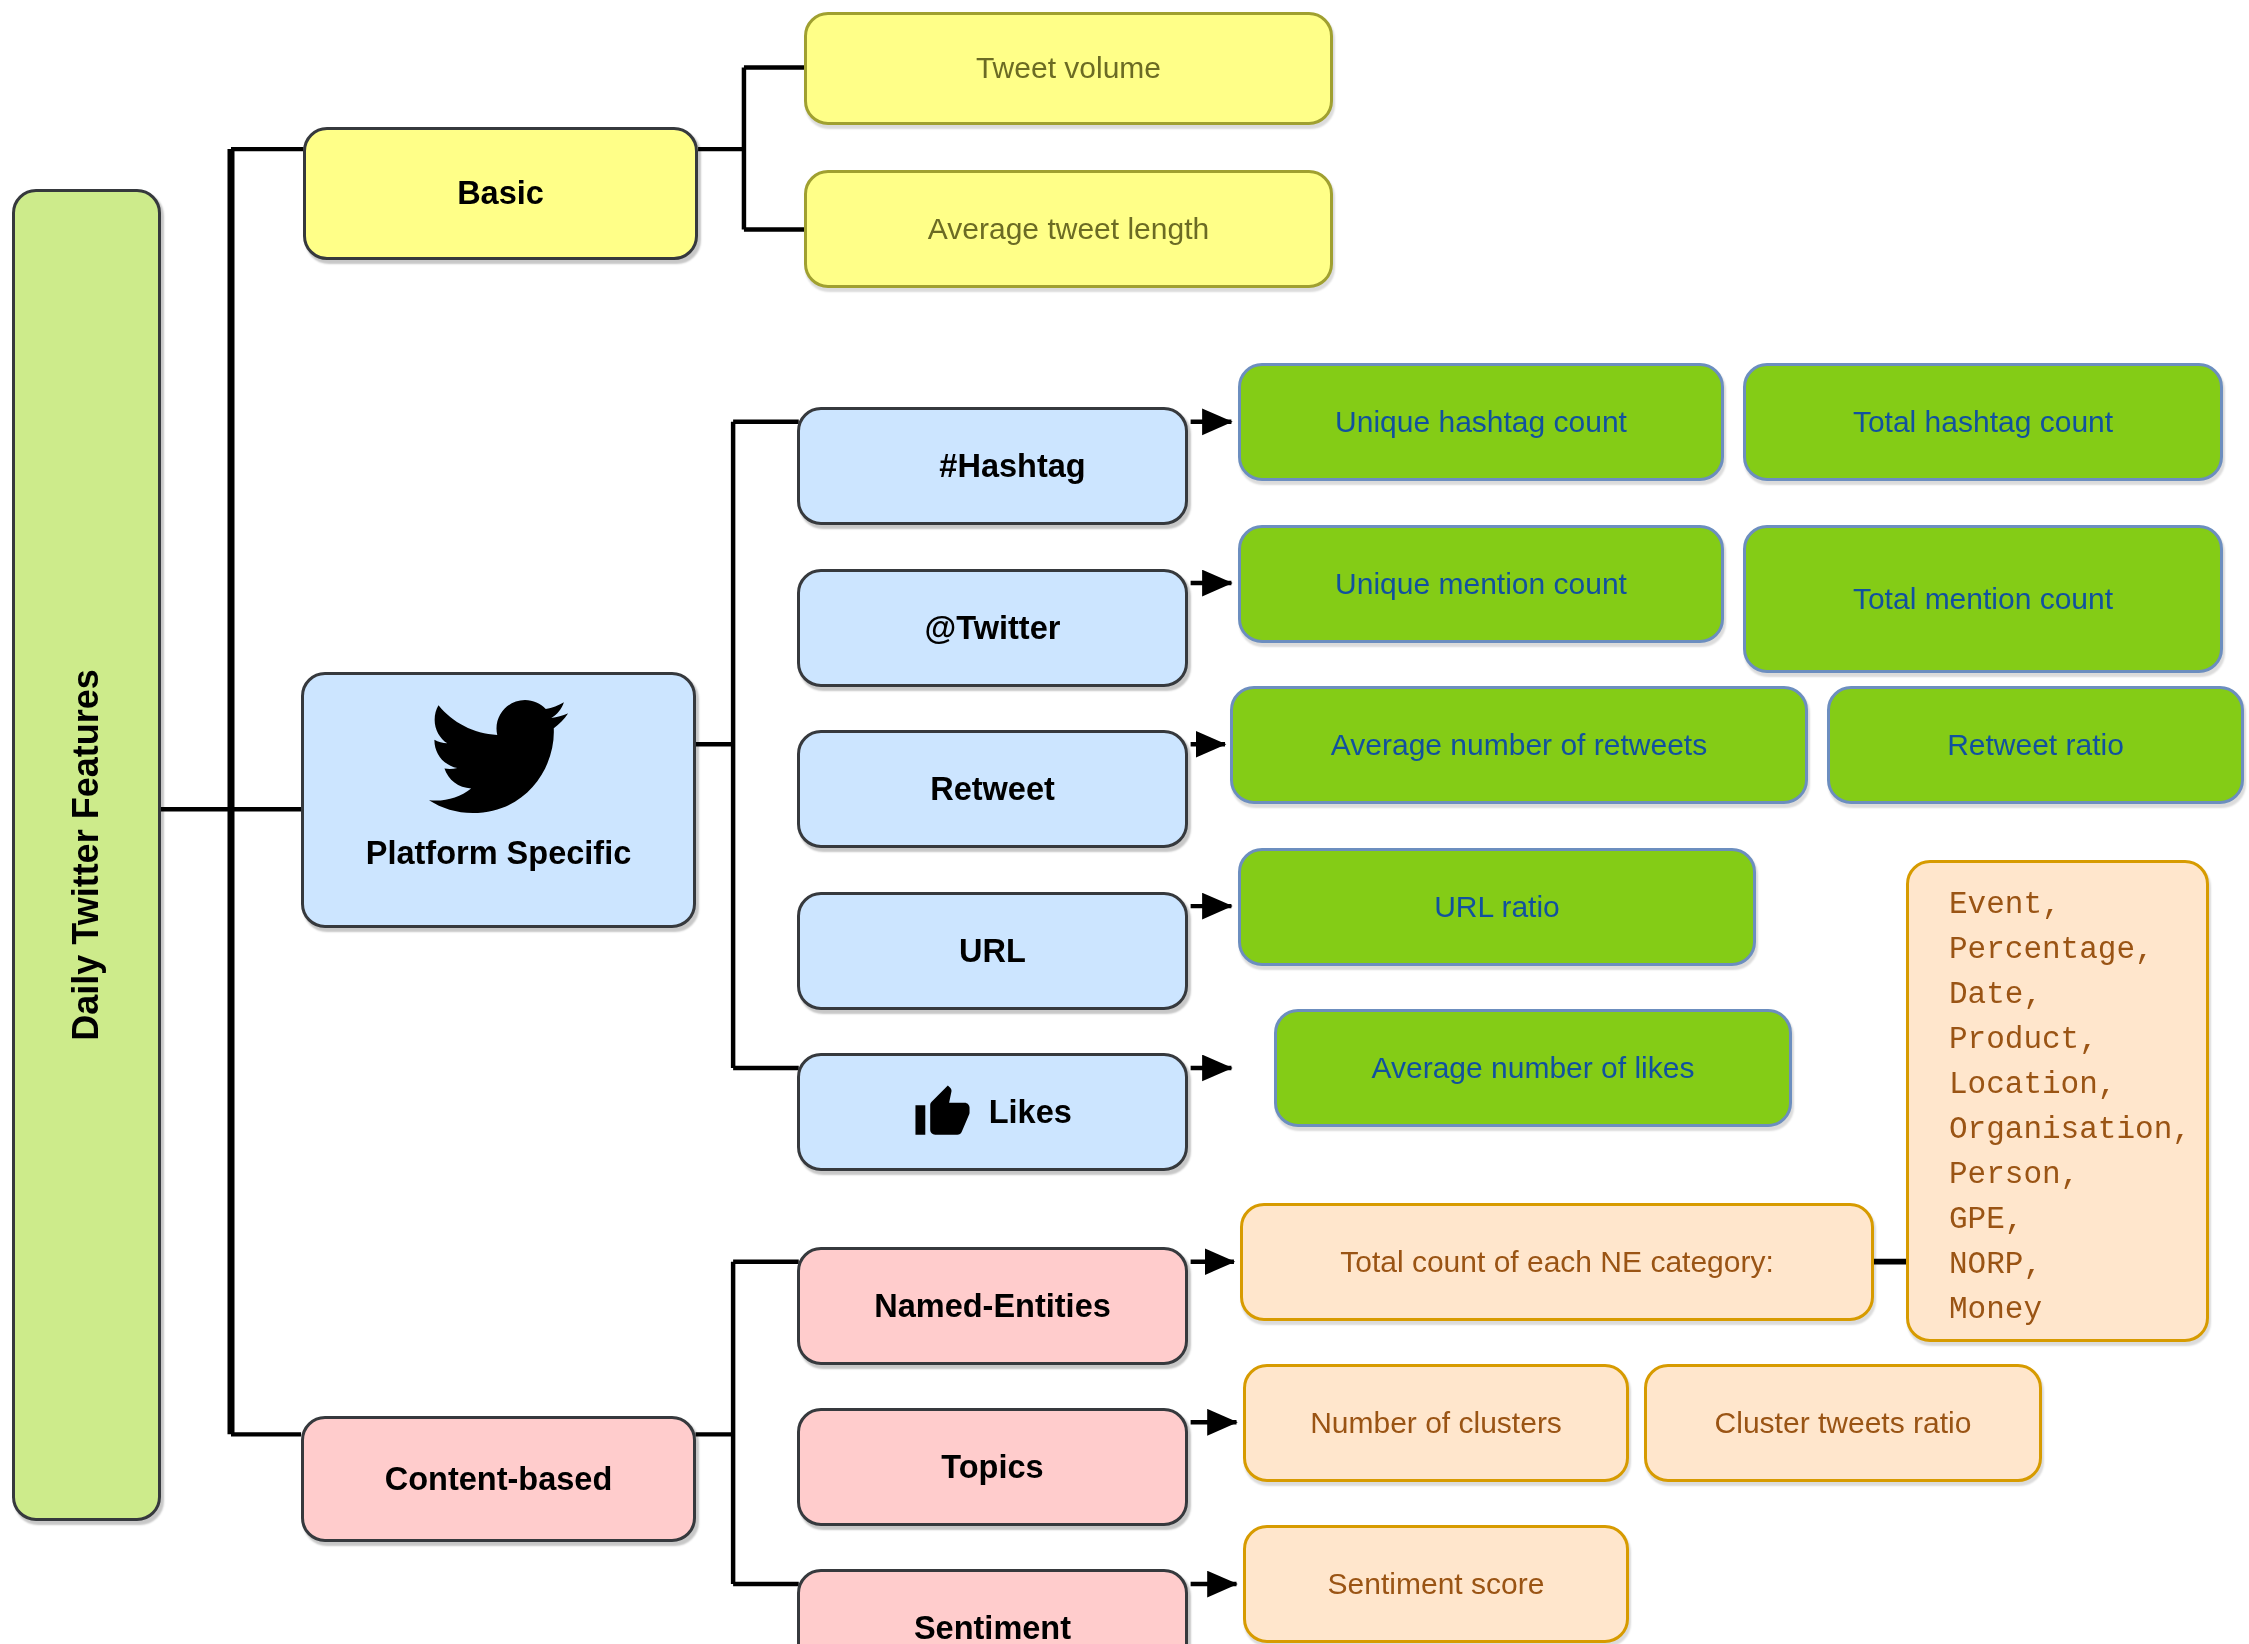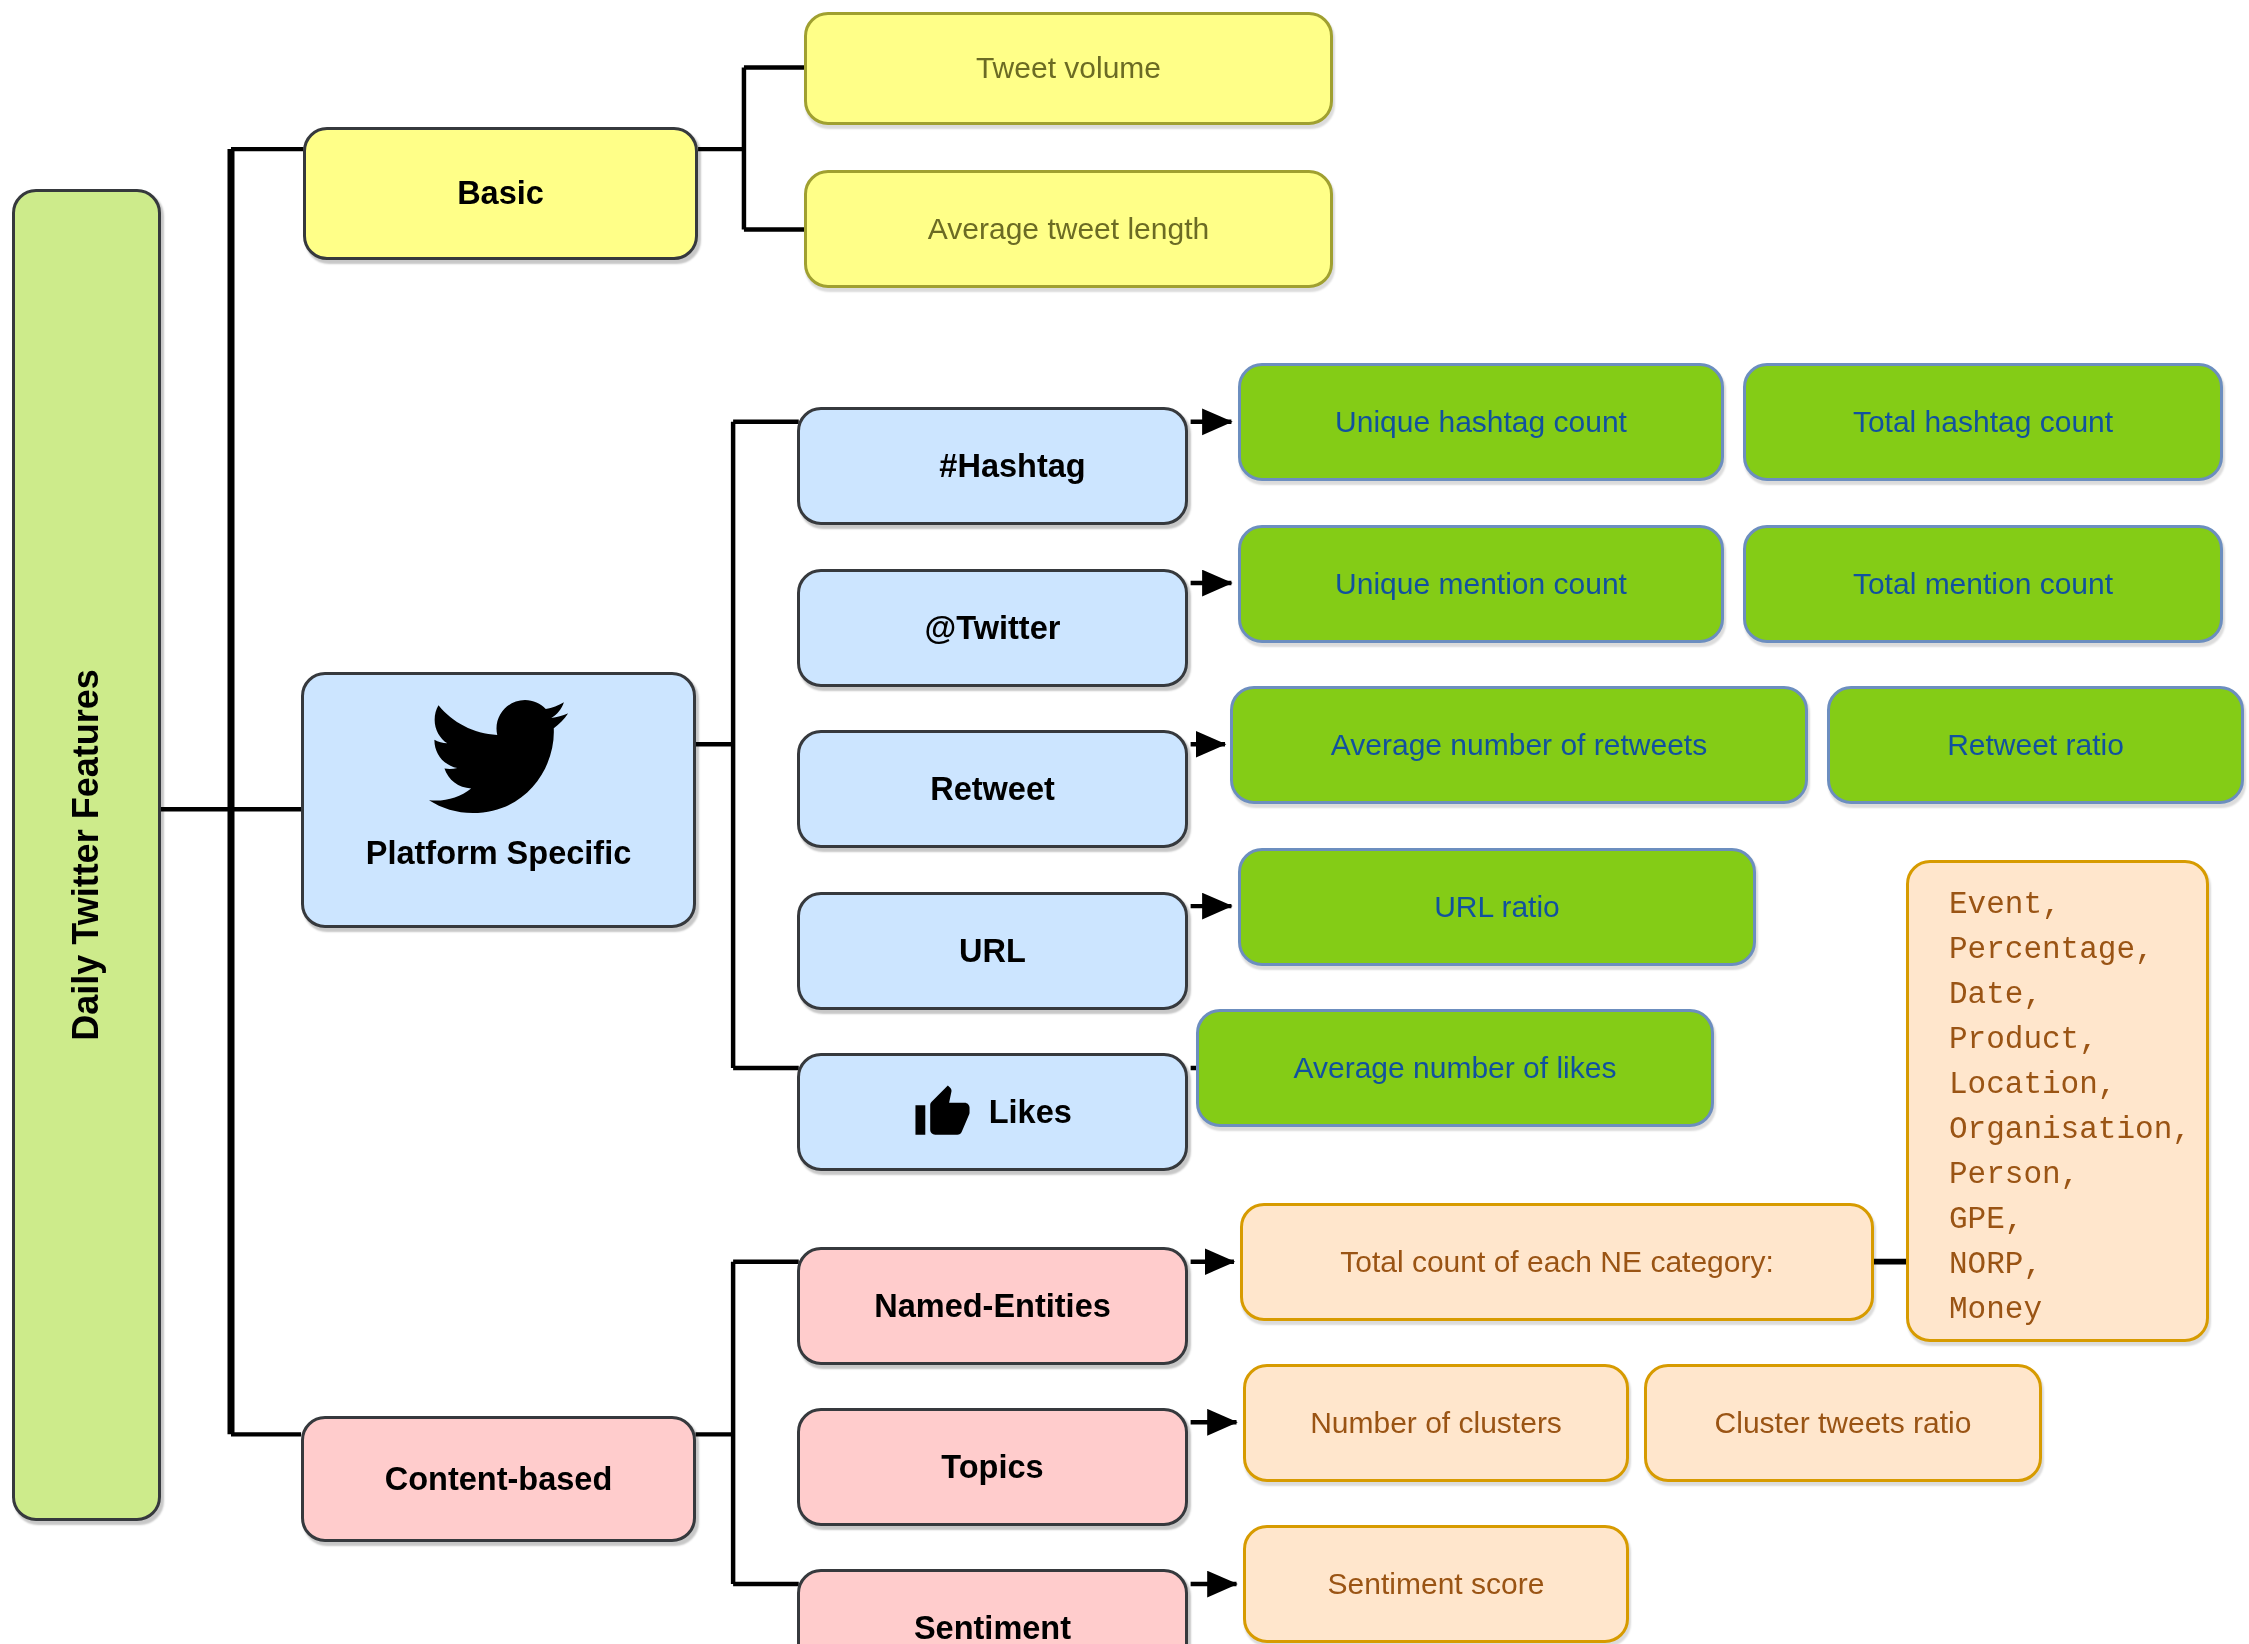--- a/index.html
+++ b/index.html
@@ -102,21 +102,21 @@
   <div class="box rounded feat blue-feat" style="left:1743px;top:363px;width:480px;height:118px;">
     <span>Total hashtag count</span>
   </div>
 
   <div class="box rounded hdr blue-hdr" style="left:797px;top:525px;width:391px;height:118px;">
     <span>@Twitter</span>
   </div>
   <div class="box rounded feat blue-feat" style="left:1238px;top:525px;width:486px;height:118px;">
     <span>Unique mention count</span>
   </div>
-  <div class="box rounded feat blue-feat" style="left:1743px;top:525px;width:480px;height:118px;">
+  <div class="box rounded feat blue-feat" style="left:1743px;top:525px;width:480px;height:148px;">
     <span>Total mention count</span>
   </div>
 
   <div class="box rounded hdr blue-hdr" style="left:797px;top:686px;width:391px;height:118px;">
     <span>Retweet</span>
   </div>
   <div class="box rounded feat blue-feat" style="left:1230px;top:686px;width:578px;height:118px;">
     <span>Average number of retweets</span>
   </div>
   <div class="box rounded feat blue-feat" style="left:1827px;top:686px;width:417px;height:118px;">
@@ -131,21 +131,21 @@
   </div>
 
   <div class="box rounded hdr blue-hdr" style="left:797px;top:1009px;width:391px;height:118px;">
     <div class="likes-row">
       <svg class="icon" width="59" height="59" viewBox="0 0 24 24">
         <path fill="#000" d="M1 21h4V9H1v12zm22-11c0-1.1-.9-2-2-2h-6.31l.95-4.57.03-.32c0-.41-.17-.79-.44-1.06L14.17 1 7.59 7.59C7.22 7.95 7 8.45 7 9v10c0 1.1.9 2 2 2h9c.83 0 1.54-.5 1.84-1.22l3.02-7.05c.09-.23.14-.47.14-.73v-2z"></path>
       </svg>
       <span>Likes</span>
     </div>
   </div>
-  <div class="box rounded feat blue-feat" style="left:1196px;top:1009px;width:518px;height:118px;">
+  <div class="box rounded feat blue-feat" style="left:1274px;top:1009px;width:518px;height:118px;">
     <span>Average number of likes</span>
   </div>
 
   <div class="box rounded hdr pink-hdr" style="left:301px;top:1372px;width:395px;height:126px;">
     <span>Content-based</span>
   </div>
 
   <div class="box rounded hdr pink-hdr" style="left:797px;top:1203px;width:391px;height:118px;">
     <span>Named-Entities</span>
   </div>

